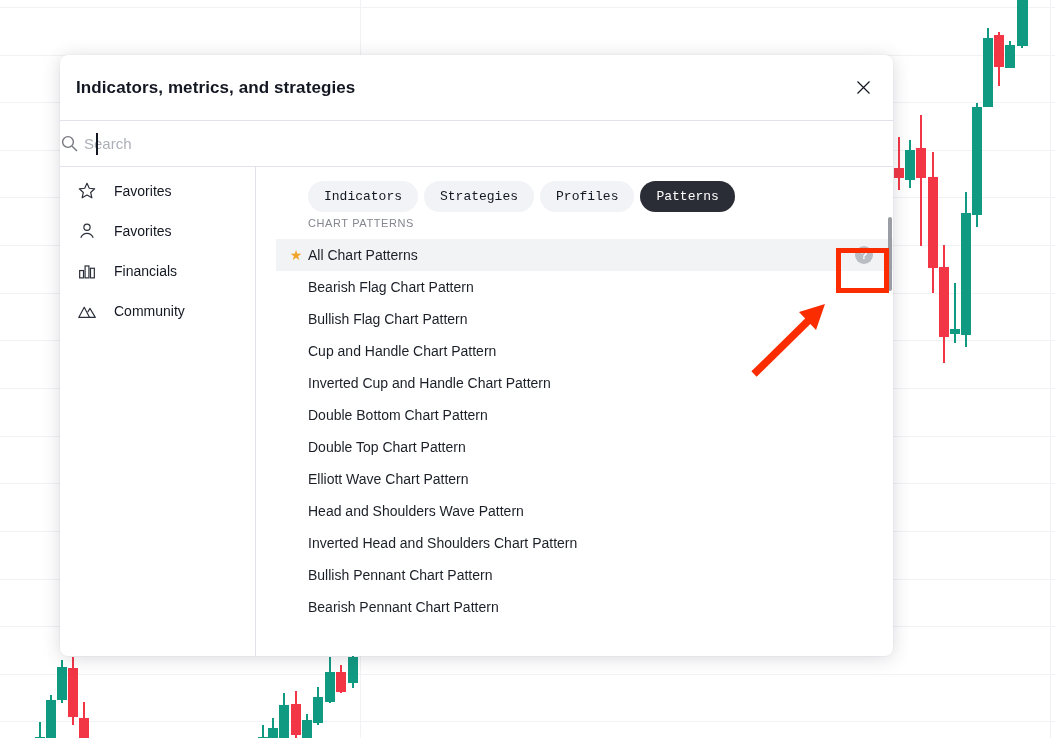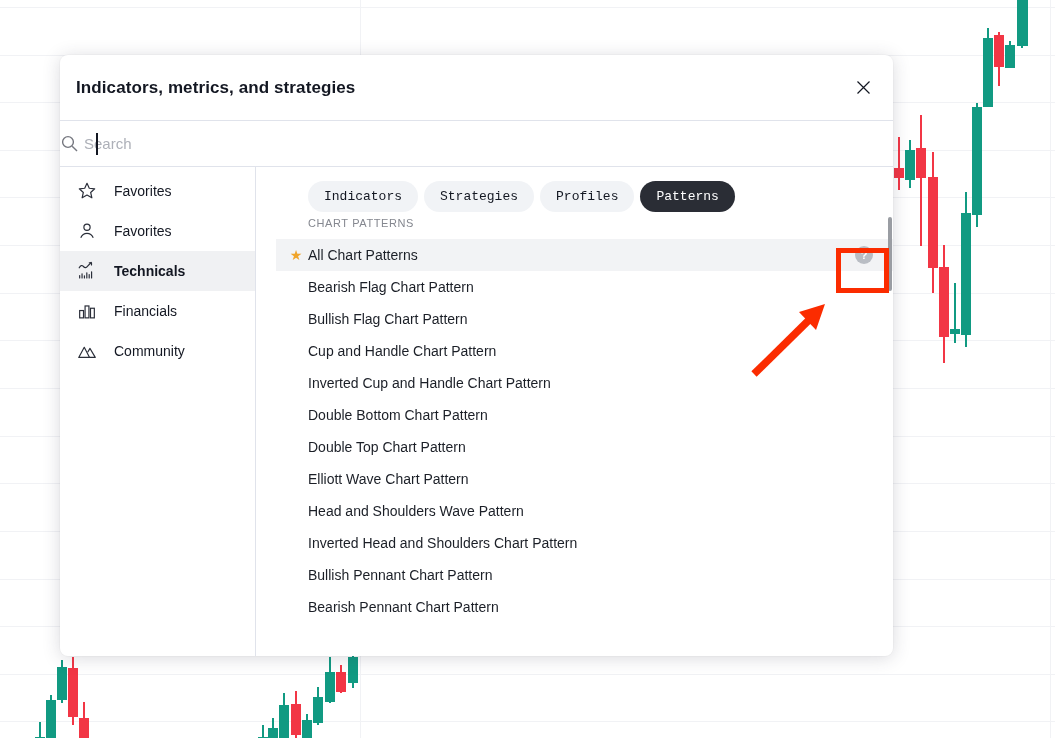--- a/index.html
+++ b/index.html
@@ -200,30 +200,20 @@
         </div>
         <div class="sb-item">
           <span class="sb-icon">
             <svg width="22" height="22" viewBox="0 0 24 24" fill="none" stroke="currentColor" stroke-width="1.3">
               <circle cx="12" cy="8" r="3.4"></circle>
               <path d="M5.2 19.4c1.3-3.2 3.8-4.9 6.8-4.9s5.5 1.7 6.8 4.9"></path>
             </svg>
           </span>
           <span class="sb-label">Favorites</span>
         </div>
-        <div class="sb-item selected">
-          <span class="sb-icon">
-            <svg width="22" height="22" viewBox="0 0 24 24" fill="none" stroke="currentColor" stroke-width="1.3" stroke-linecap="round">
-              <path d="M3.5 8.5c1.6-2.8 3-3.2 4.6-1.4 1.6 1.8 3 1.6 4.6-.4l3.8-4"></path>
-              <path d="M14.5 3h2.4m0 0v2.4"></path>
-              <path d="M4 19.5v-2.6M6.6 19.5v-4.4M9.2 19.5v-2.2M11.8 19.5v-5.6M14.4 19.5v-3.6M17 19.5v-6.6"></path>
-            </svg>
-          </span>
-          <span class="sb-label">Technicals</span>
-        </div>
         <div class="sb-item">
           <span class="sb-icon">
             <svg width="22" height="22" viewBox="0 0 24 24" fill="none" stroke="currentColor" stroke-width="1.3">
               <rect x="4" y="11.5" width="4.2" height="8"></rect>
               <rect x="9.9" y="6.5" width="4.2" height="13"></rect>
               <rect x="15.8" y="9" width="4.2" height="10.5"></rect>
             </svg>
           </span>
           <span class="sb-label">Financials</span>
         </div>

